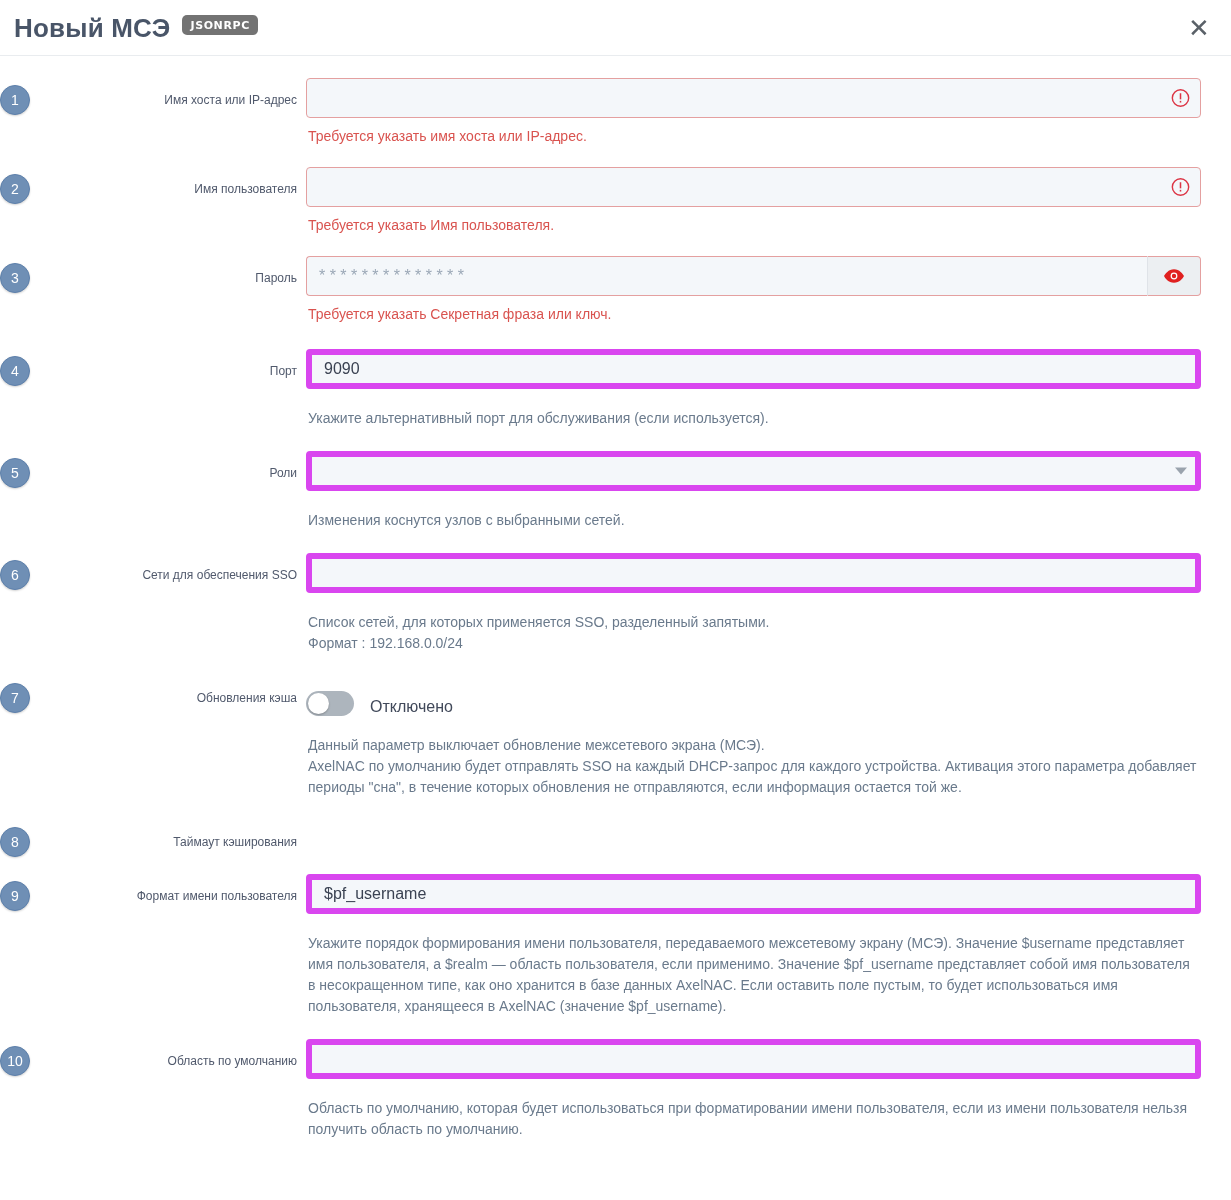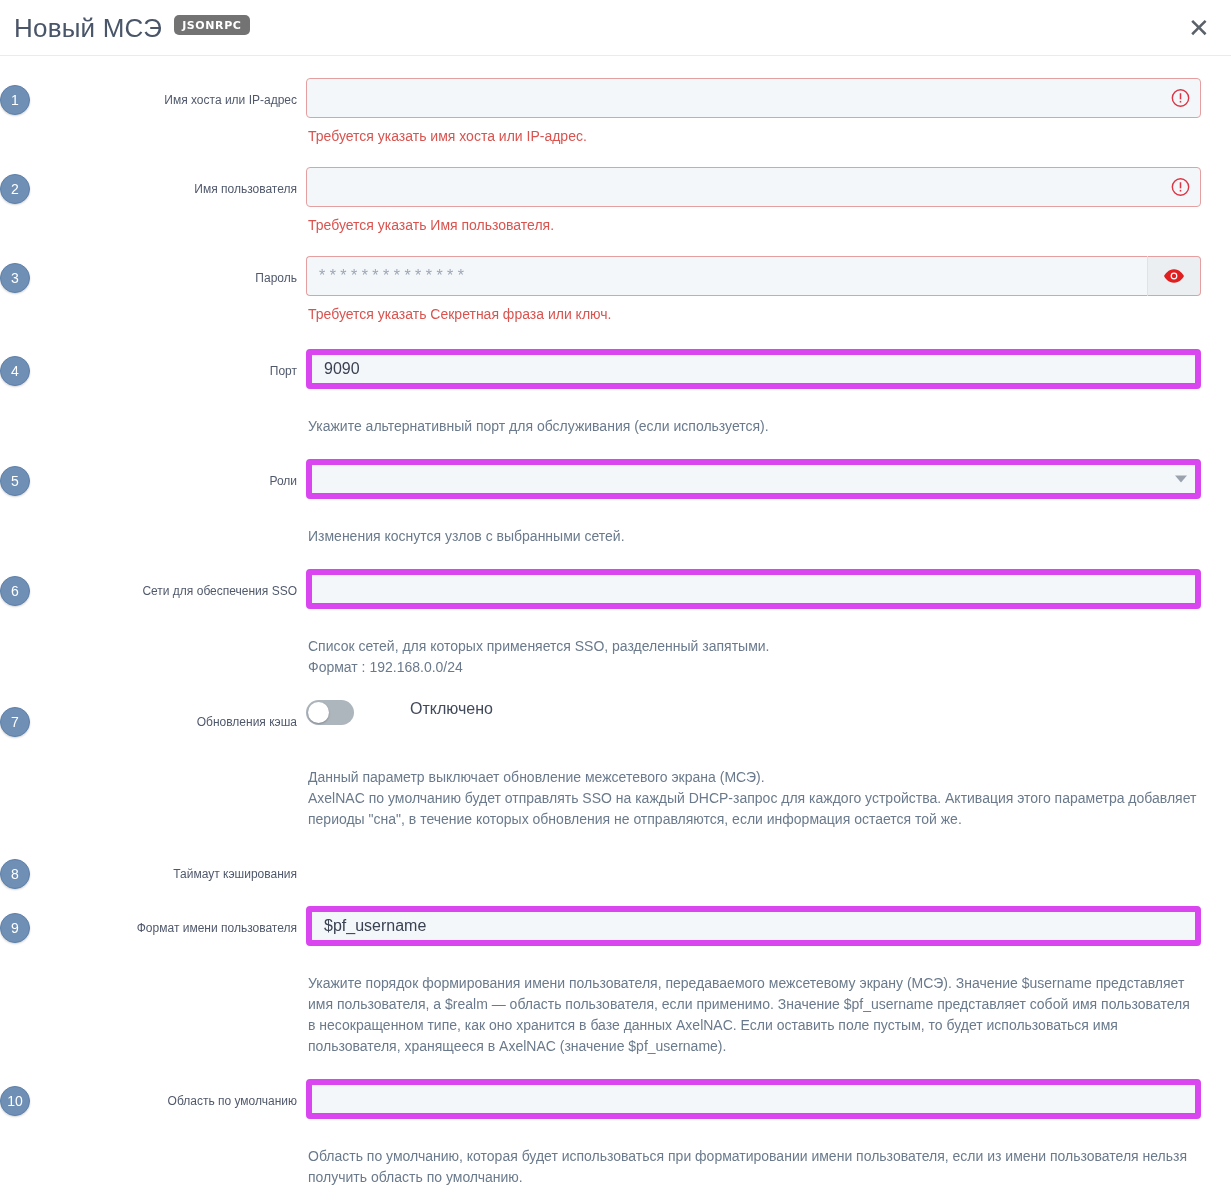--- a/index.html
+++ b/index.html
@@ -27,21 +27,21 @@
     height: 56px;
     flex: 0 0 56px;
     display: flex;
     align-items: center;
     padding: 0 18px 0 14px;
     border-bottom: 1px solid #e9ecef;
     position: relative;
   }
   .modal-title {
     font-size: 26px;
-    font-weight: 400;
+    font-weight: 700;
     color: #495568;
     letter-spacing: .2px;
     line-height: 1;
   }
   .jsonrpc-badge {
     margin-left: 12px;
     background: #737373;
     color: #ffffff;
     font-size: 11px;
     font-weight: 700;
@@ -195,30 +195,30 @@
     color: #d9534f;
     font-size: 14px;
     line-height: 18px;
     margin: 9px 0 0 2px;
   }
 
   .help-text {
     color: #6a7a8c;
     font-size: 14px;
     line-height: 21px;
-    margin: 27px 0 0 2px;
+    margin: 19px 0 0 2px;
     max-width: 905px;
   }
   .help-text p { margin: 0; }
 
   .spacer-sm { height: 22px; }
   .spacer-md { height: 26px; }
 
   
-  .toggle-row { display: flex; align-items: flex-start; height: 40px; gap: 40px; }
+  .toggle-row { display: flex; align-items: flex-end; height: 40px; }
   .toggle {
     width: 48px;
     height: 25px;
     border-radius: 13px;
     background: #adb5bd;
     position: relative;
     cursor: pointer;
     flex: 0 0 48px;
   }
   .toggle .knob {

